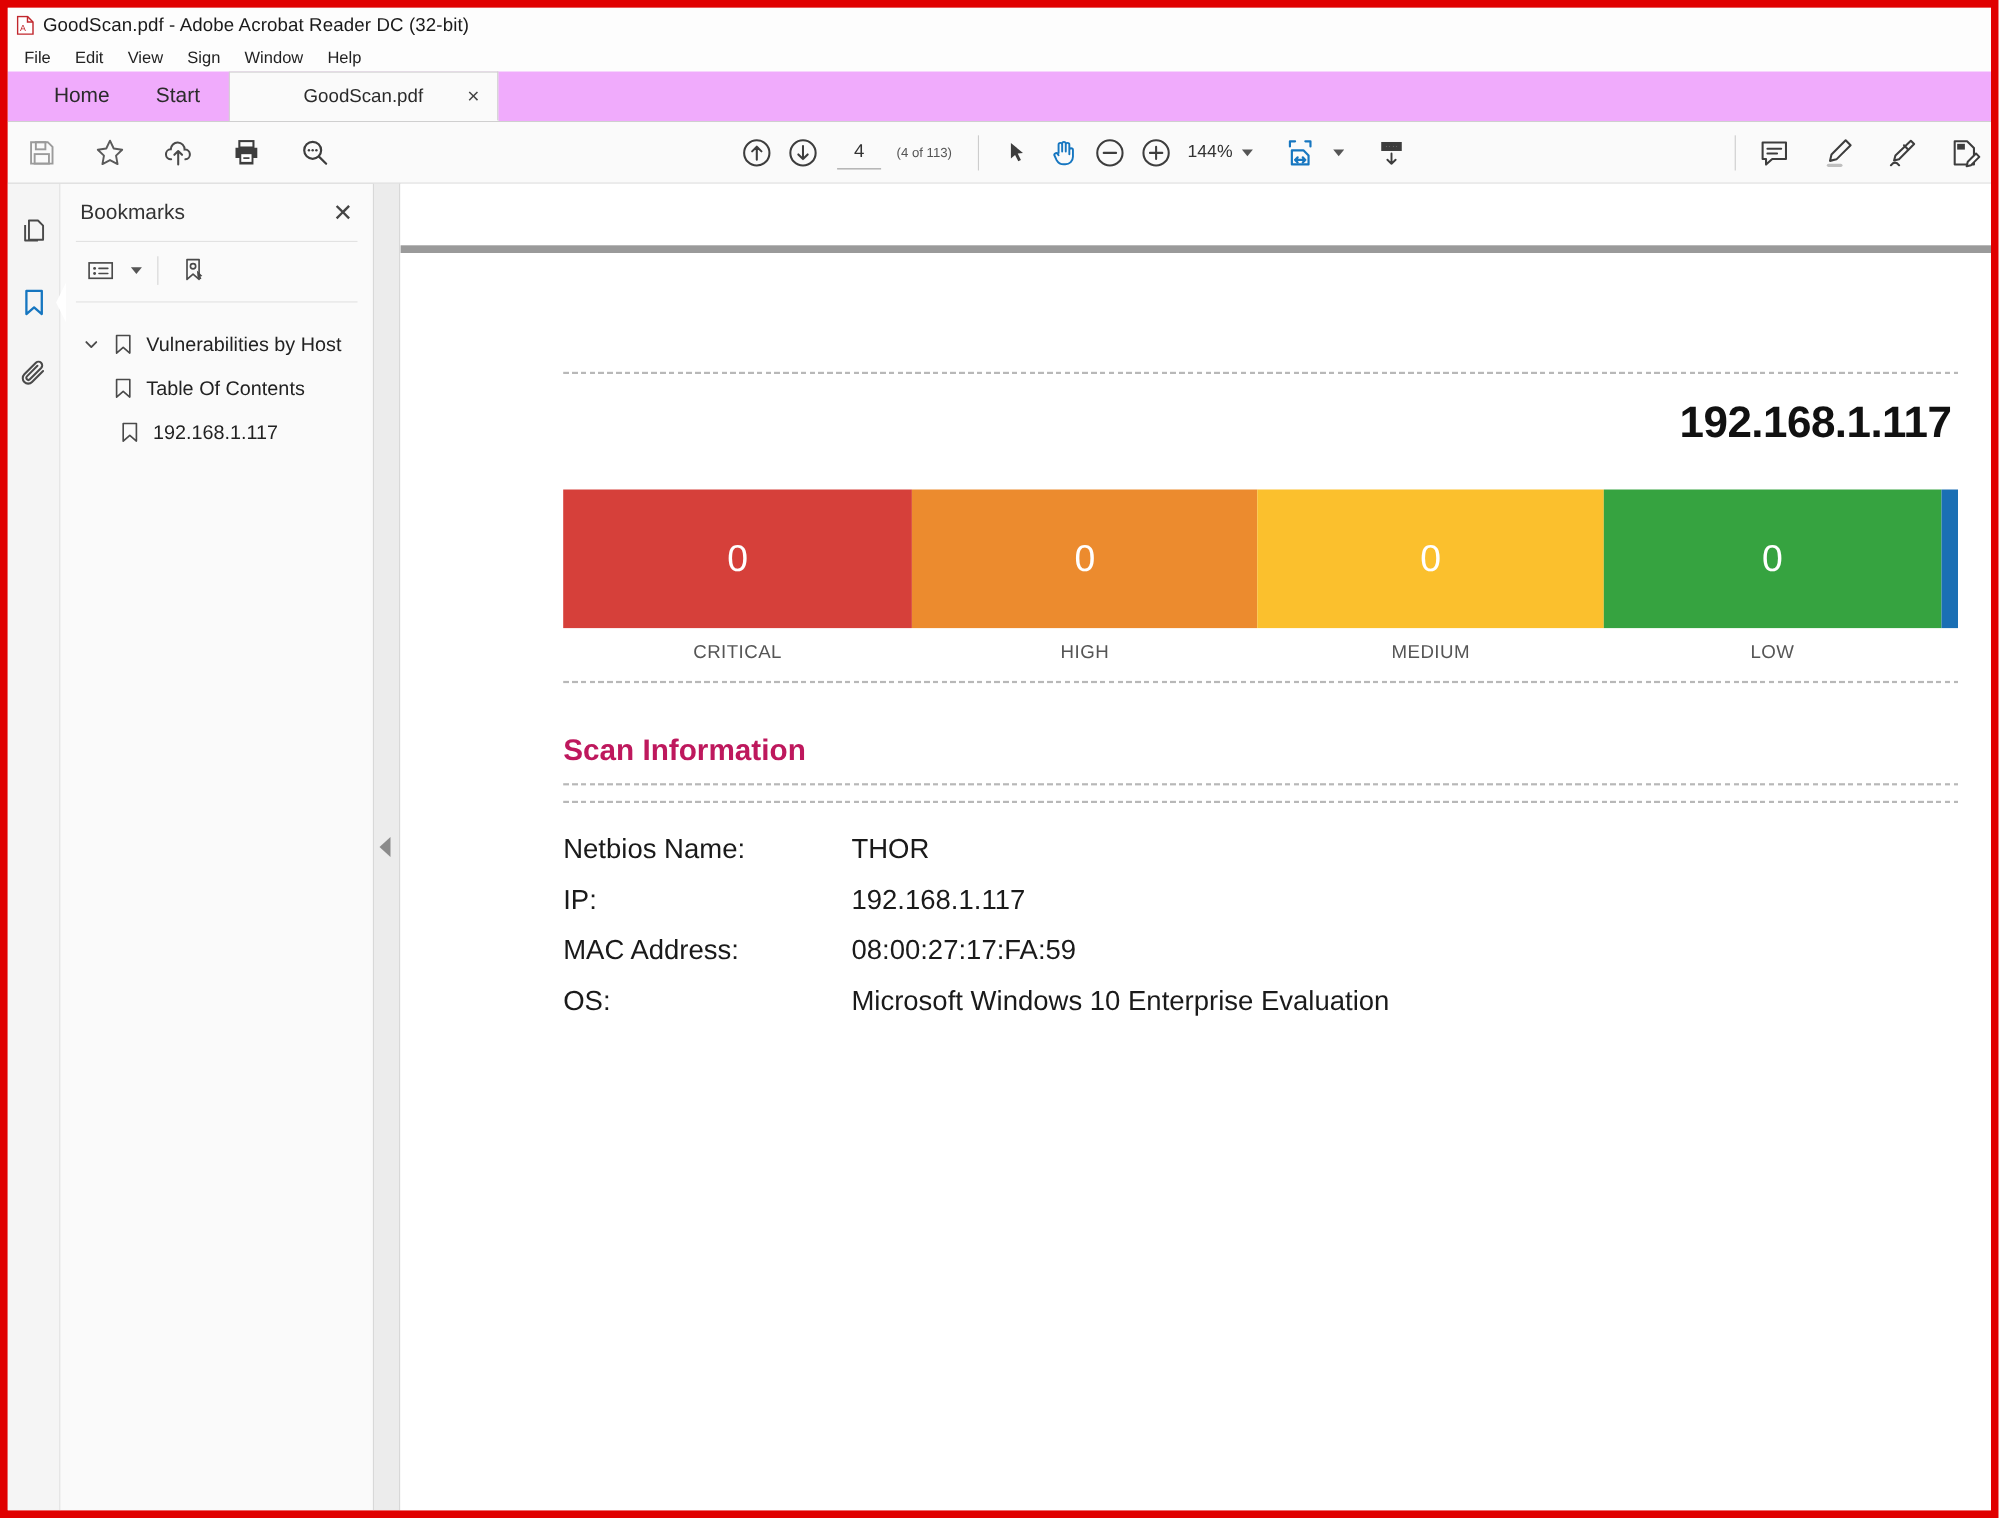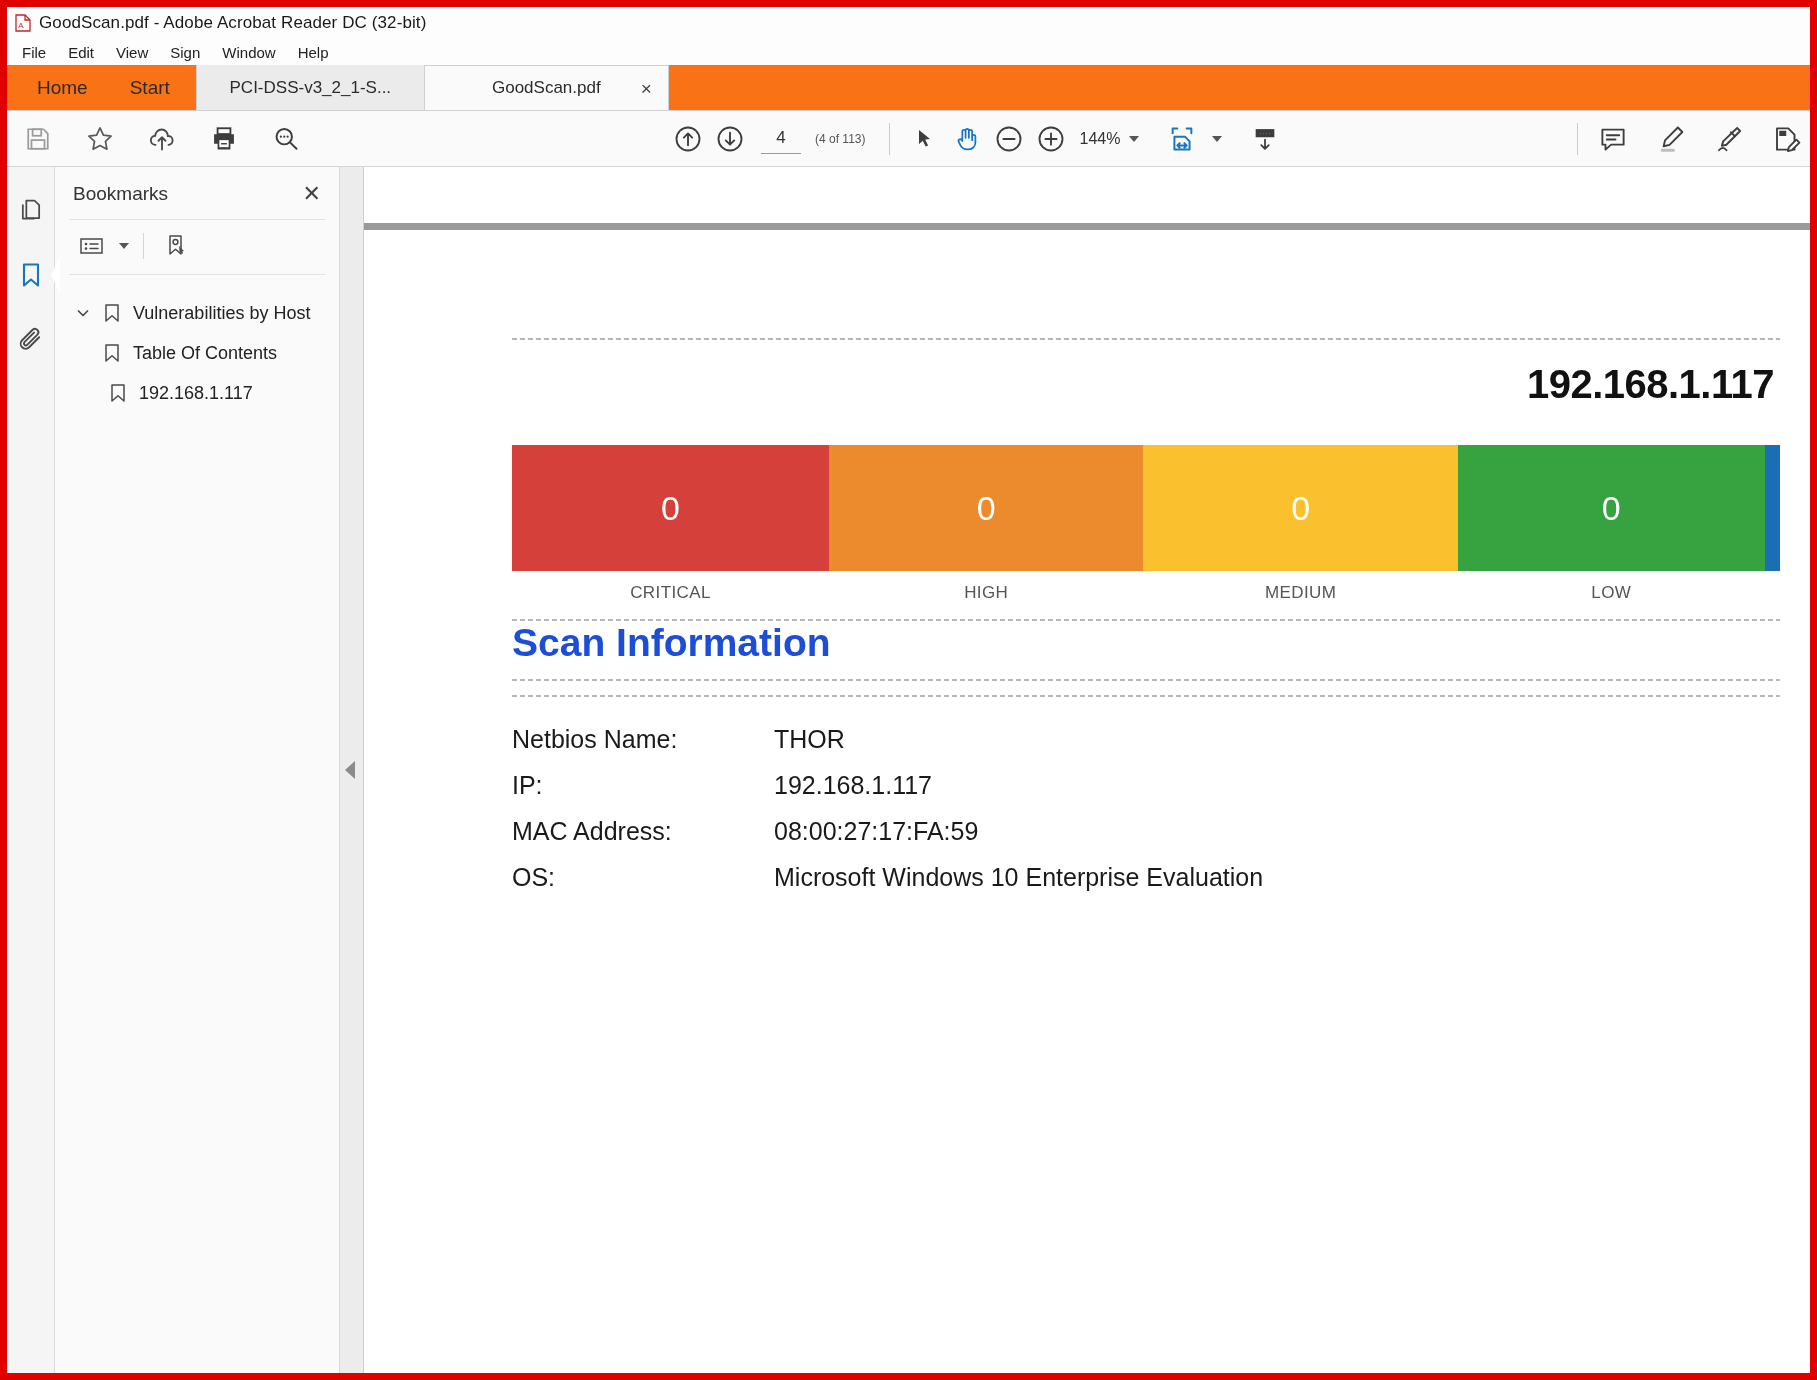--- a/index.html
+++ b/index.html
@@ -48,25 +48,25 @@
     font-size: 15px;
     color: #222;
     padding: 2px 9px;
     white-space: nowrap;
     cursor: default;
   }
 
   
   .tabbar {
     height: 46px;
-    background: #f97316;
+    background: #f0abfc;
     border-bottom: 1px solid #cfcfcf;
     display: flex;
     align-items: stretch;
-    padding-left: 4px;
+    padding-left: 16px;
   }
   .tab-plain {
     display: flex; align-items: center; justify-content: center;
     font-size: 19px; color: #2b2b2b;
     padding: 0 26px;
     white-space: nowrap;
     border-right: 1px solid #cfcfcf;
     cursor: default;
   }
   .tab-plain:first-child { border-right: none; padding-right: 16px; }
@@ -271,21 +271,22 @@
     font-size: 34px;
   }
   .sevlabels { display: flex; width: 100%; padding-top: 12px; }
   .sevlabel {
     text-align: center; font-size: 17px; color: #555;
     letter-spacing: .4px;
   }
   .sevrule { margin-top: 16px; }
 
   .section-h {
-    font-size: 39px; font-weight: bold; color: #1d4ed8;
+    font-size: 27px; font-weight: bold; color: #be185d;
+    margin-top: 46px;
   }
   .section-rule { margin-top: 14px; }
   .kv-table { margin-top: 28px; }
   .kv-row { display: flex; align-items: baseline; height: 46px; }
   .kv-key { width: 262px; font-size: 25px; color: #1a1a1a; }
   .kv-val { font-size: 25px; color: #1a1a1a; }
 </style>
 </head>
 <body>
 
@@ -307,23 +308,20 @@
     <span class="menu-item">Edit</span>
     <span class="menu-item">View</span>
     <span class="menu-item">Sign</span>
     <span class="menu-item">Window</span>
     <span class="menu-item">Help</span>
   </div>
 
   <div class="tabbar">
     <div class="tab-plain">Home</div>
     <div class="tab-plain">Start</div>
-    <div class="tab-doc">
-      <span>PCI-DSS-v3_2_1-S...</span>
-    </div>
     <div class="tab-doc active">
       <span>GoodScan.pdf</span>
       <span class="tab-close">×</span>
     </div>
   </div>
 
   <div class="toolbar">
 
     <div class="tb-group tb-left">
       <div class="tb-btn">

